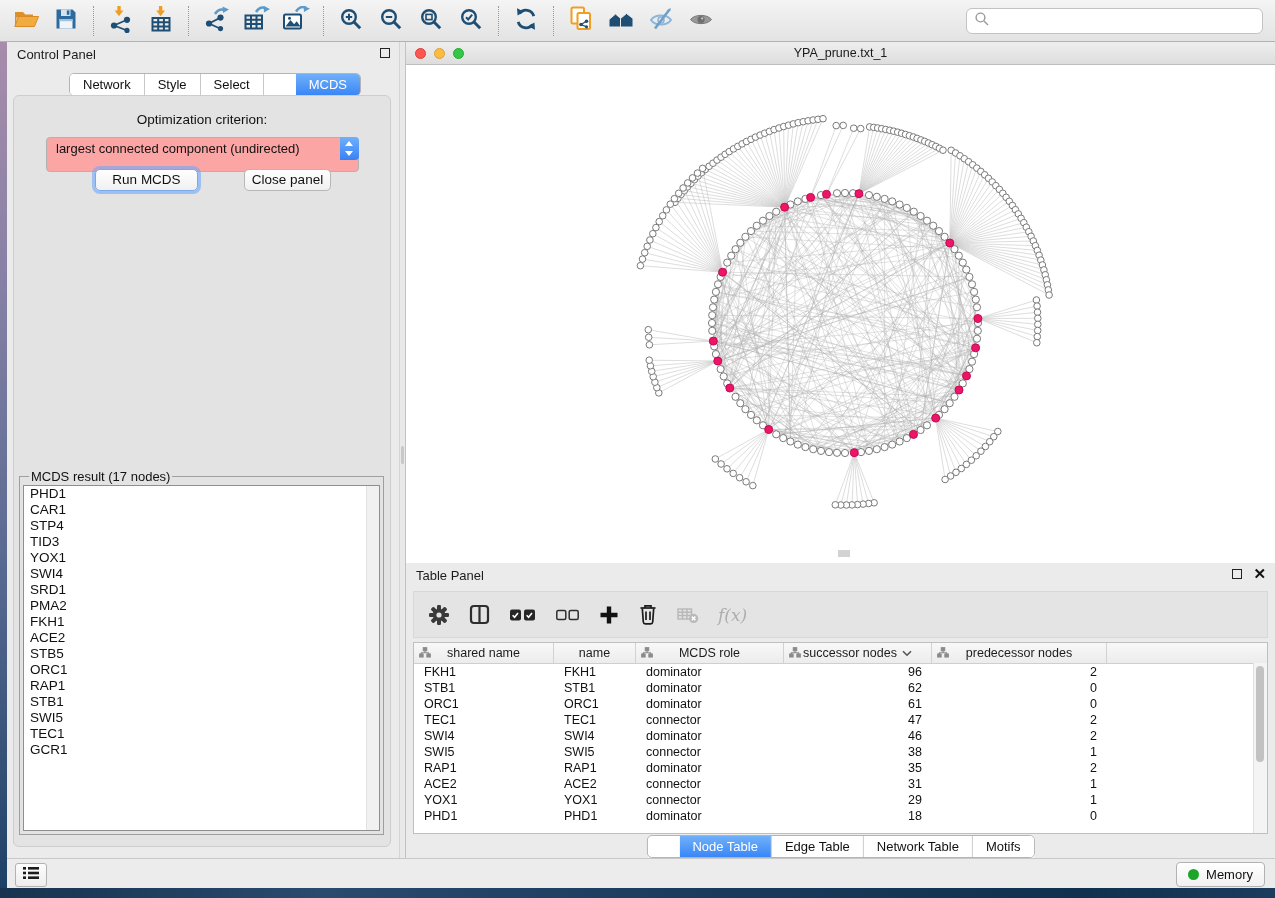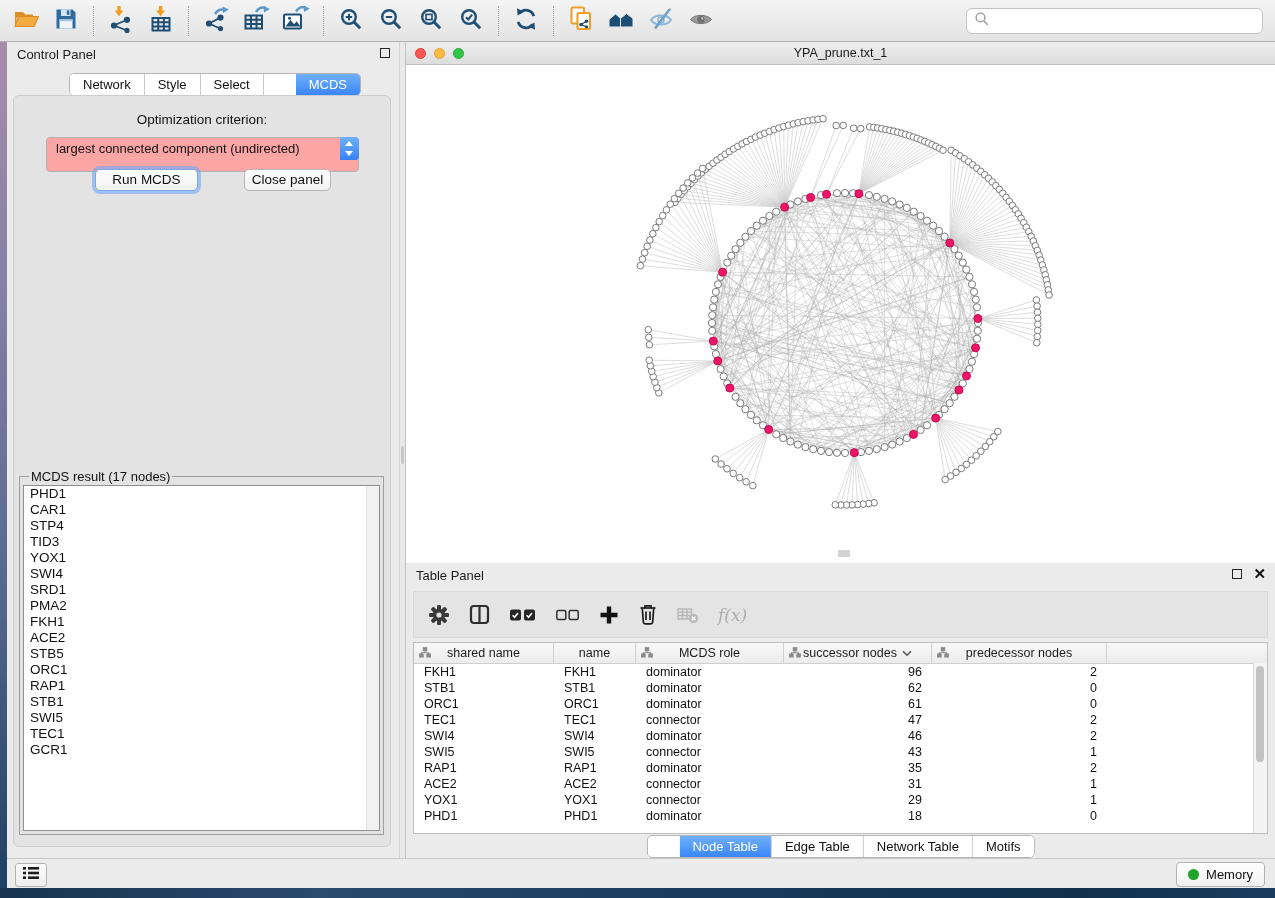--- a/index.html
+++ b/index.html
@@ -1231,21 +1231,21 @@
             <div class="td" style="width: 140px;">SWI4</div>
             <div class="td" style="width: 82px;">SWI4</div>
             <div class="td" style="width: 148px;">dominator</div>
             <div class="td num" style="width: 148px;">46</div>
             <div class="td num" style="width: 175px;">2</div>
           </div>
           <div class="tr">
             <div class="td" style="width: 140px;">SWI5</div>
             <div class="td" style="width: 82px;">SWI5</div>
             <div class="td" style="width: 148px;">connector</div>
-            <div class="td num" style="width: 148px;">43</div>
+            <div class="td num" style="width: 148px;">38</div>
             <div class="td num" style="width: 175px;">1</div>
           </div>
           <div class="tr">
             <div class="td" style="width: 140px;">RAP1</div>
             <div class="td" style="width: 82px;">RAP1</div>
             <div class="td" style="width: 148px;">dominator</div>
             <div class="td num" style="width: 148px;">35</div>
             <div class="td num" style="width: 175px;">2</div>
           </div>
           <div class="tr">

